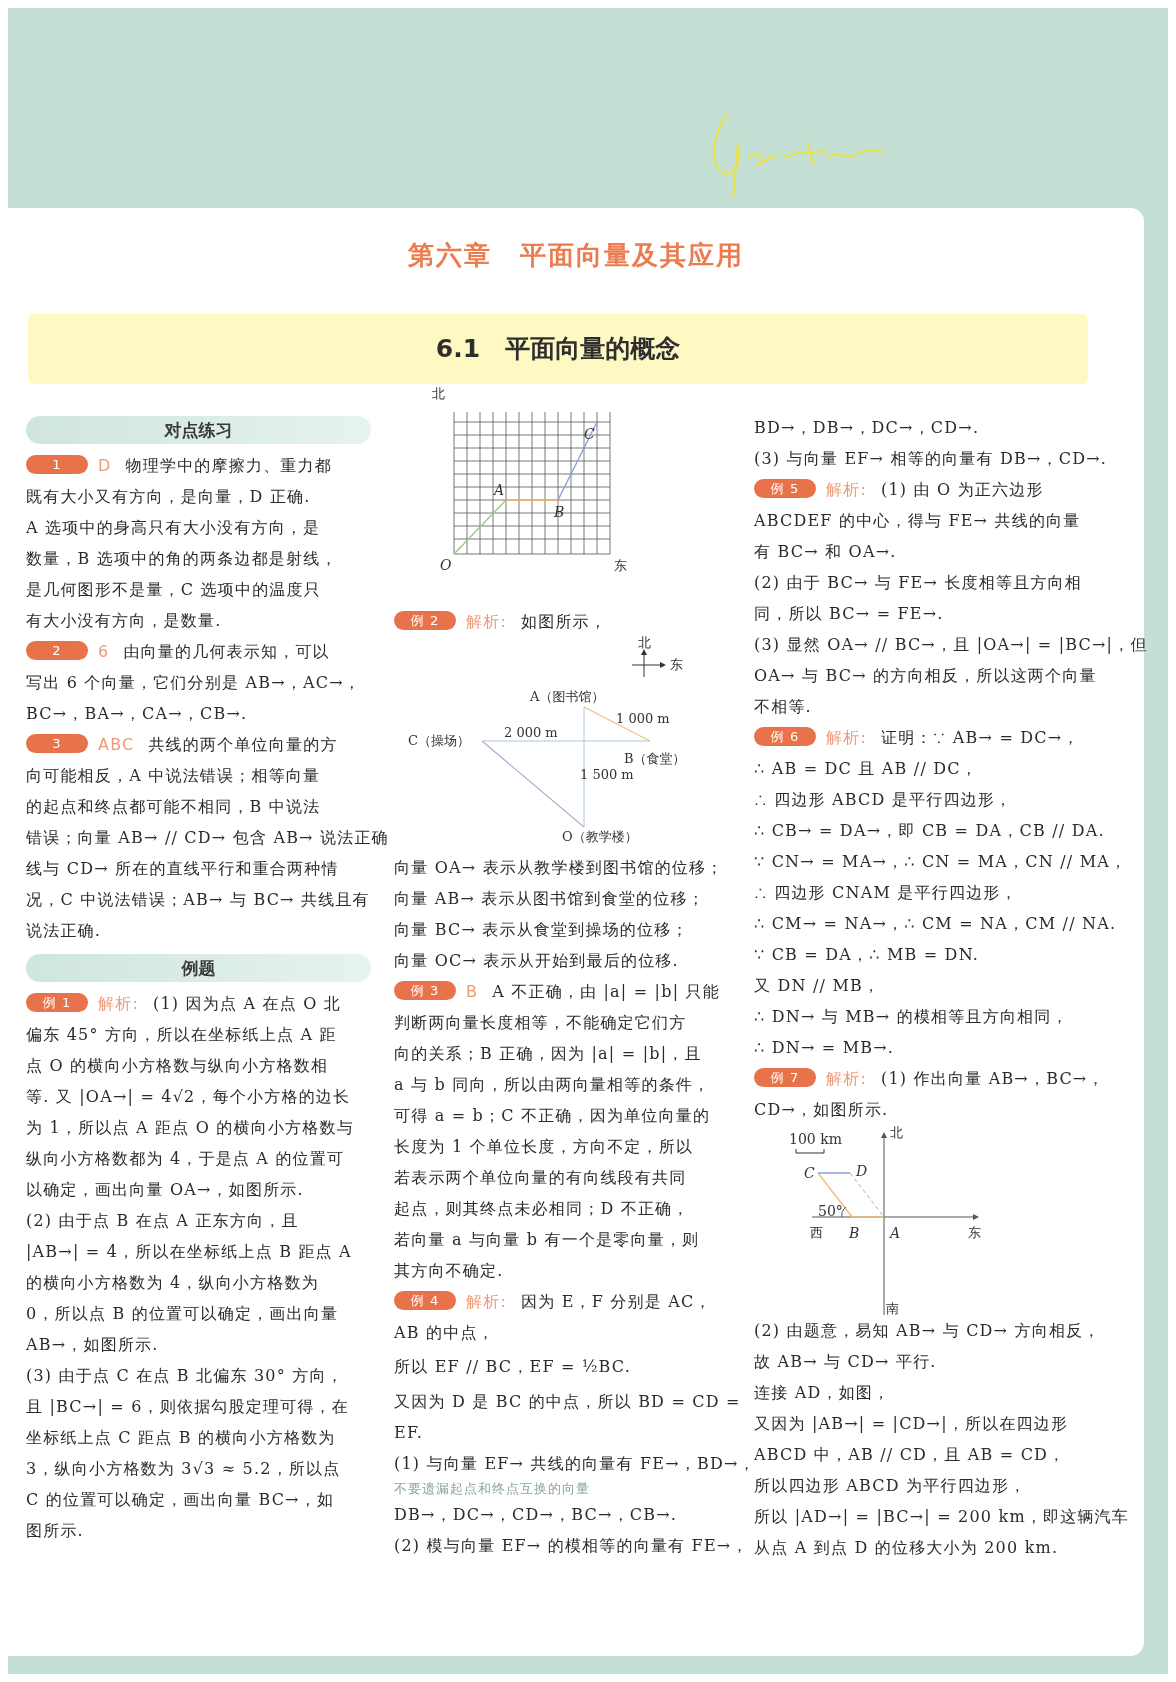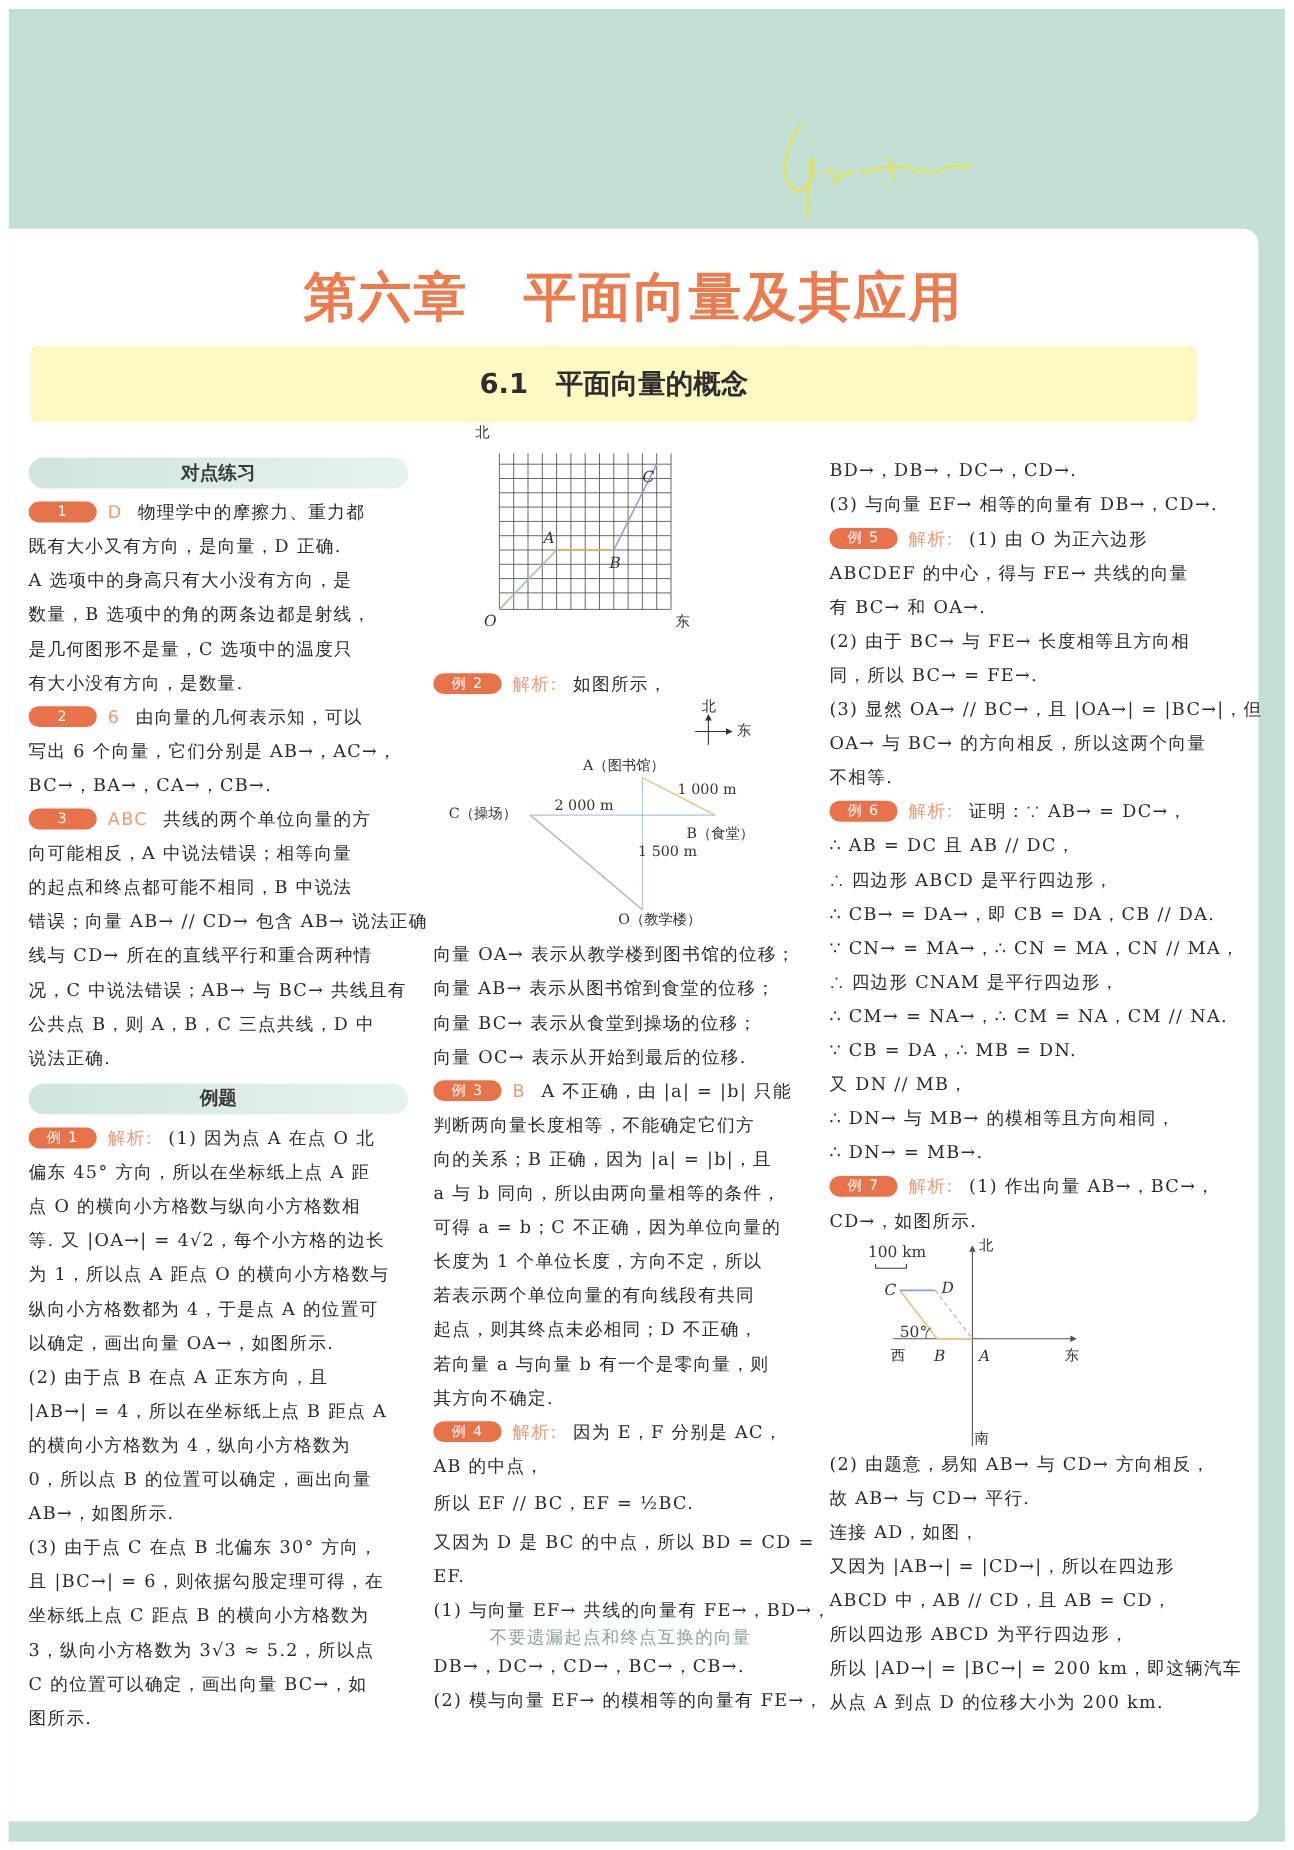--- a/index.html
+++ b/index.html
@@ -20,21 +20,21 @@
   }
   .signature {
     position: absolute; left: 700px; top: 95px; width: 200px; height: 100px;
   }
   .sheet {
     position: absolute; left: 0; top: 200px; width: 1136px; height: 1448px;
     background: #ffffff; border-radius: 0 14px 14px 0;
   }
   .chapter-title {
     position: absolute; left: 0; width: 100%; top: 30px; text-align: center;
-    font-family: "DejaVu Sans", sans-serif; font-weight: bold; font-size: 48px;
+    font-family: "DejaVu Sans", sans-serif; font-weight: bold; font-size: 26px;
     color: #ec7b4d; letter-spacing: 2px; word-spacing: 24px;
   }
   .section-band {
     position: absolute; left: 20px; top: 106px; width: 1060px; height: 70px;
     background: #fef9c3; border-radius: 6px;
   }
   .section-title {
     position: absolute; width: 100%; top: 18px; text-align: center;
     font-family: "DejaVu Sans", sans-serif; font-weight: bold; font-size: 25px;
     color: #2e2e2e; word-spacing: 12px;
@@ -53,21 +53,21 @@
   }
   .line { white-space: nowrap; overflow: visible; letter-spacing: 1.2px; }
   .badge {
     display: inline-block; min-width: 62px; height: 19px; line-height: 19px;
     border-radius: 10px; background: #e8734a; color: #fff;
     font-family: "DejaVu Sans", sans-serif; font-size: 13px; text-align: center;
     margin-right: 10px; vertical-align: 2px; padding: 0 8px;
   }
   .ans { color: #ef9a77; margin-right: 14px; font-family: "DejaVu Sans", sans-serif; }
   .note {
-    text-align: center; font-size: 16px; color: #8aa79a; line-height: 20px; letter-spacing: 1px;
+    text-align: left; font-size: 13px; color: #8aa79a; line-height: 20px; letter-spacing: 1px;
   }
 
   .fig { position: relative; }
   .fig svg { display: block; }
   .fig .lbl {
     position: absolute; font-size: 14px; font-style: italic; color: #333;
     font-family: "DejaVu Serif", serif; line-height: 16px; white-space: nowrap;
   }
   .fig .lbl.cn { font-style: normal; font-size: 13px; }
 
@@ -109,21 +109,20 @@
         <div class="line">BC→，BA→，CA→，CB→.</div>
       </div>
 
       <div>
         <div class="line"><span class="badge">3</span><span class="ans">ABC</span><span>共线的两个单位向量的方</span></div>
         <div class="line">向可能相反，A 中说法错误；相等向量</div>
         <div class="line">的起点和终点都可能不相同，B 中说法</div>
         <div class="line">错误；向量 AB→ // CD→ 包含 AB→ 说法正确</div>
         <div class="line">线与 CD→ 所在的直线平行和重合两种情</div>
         <div class="line">况，C 中说法错误；AB→ 与 BC→ 共线且有</div>
-        <div class="line">公共点 B，则 A，B，C 三点共线，D 中</div>
         <div class="line">说法正确.</div>
       </div>
 
       <div class="sub-band" style="margin-top:8px">例题</div>
 
       <div>
         <div class="line"><span class="badge">例 1</span><span class="ans">解析:</span><span>(1) 因为点 A 在点 O 北</span></div>
         <div class="line">偏东 45° 方向，所以在坐标纸上点 A 距</div>
         <div class="line">点 O 的横向小方格数与纵向小方格数相</div>
         <div class="line">等. 又 |OA→| = 4√2，每个小方格的边长</div>

